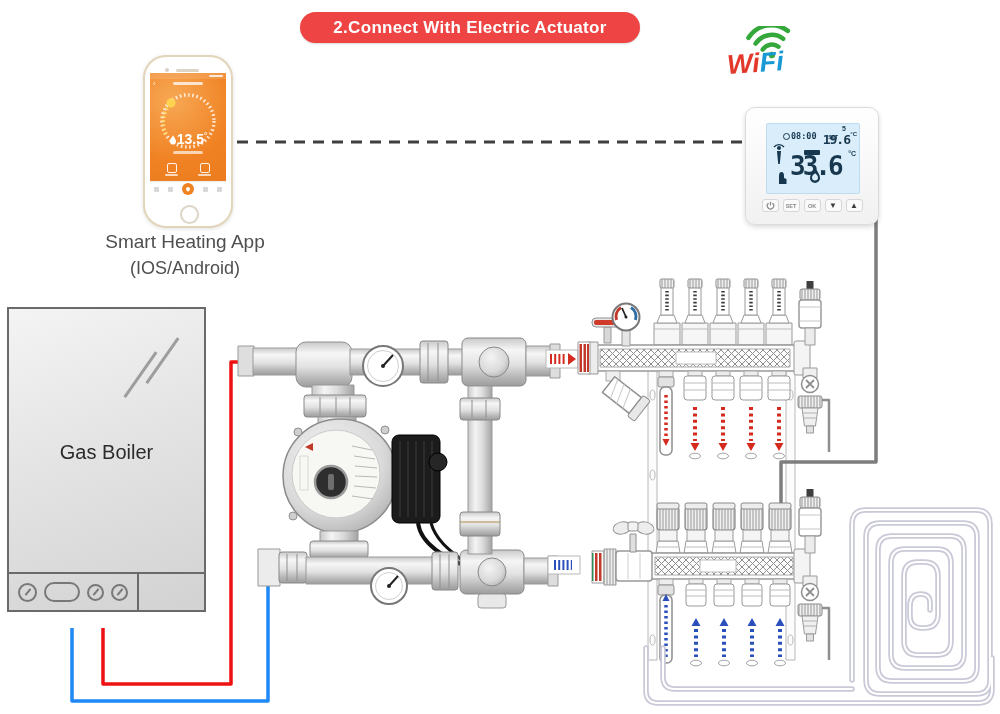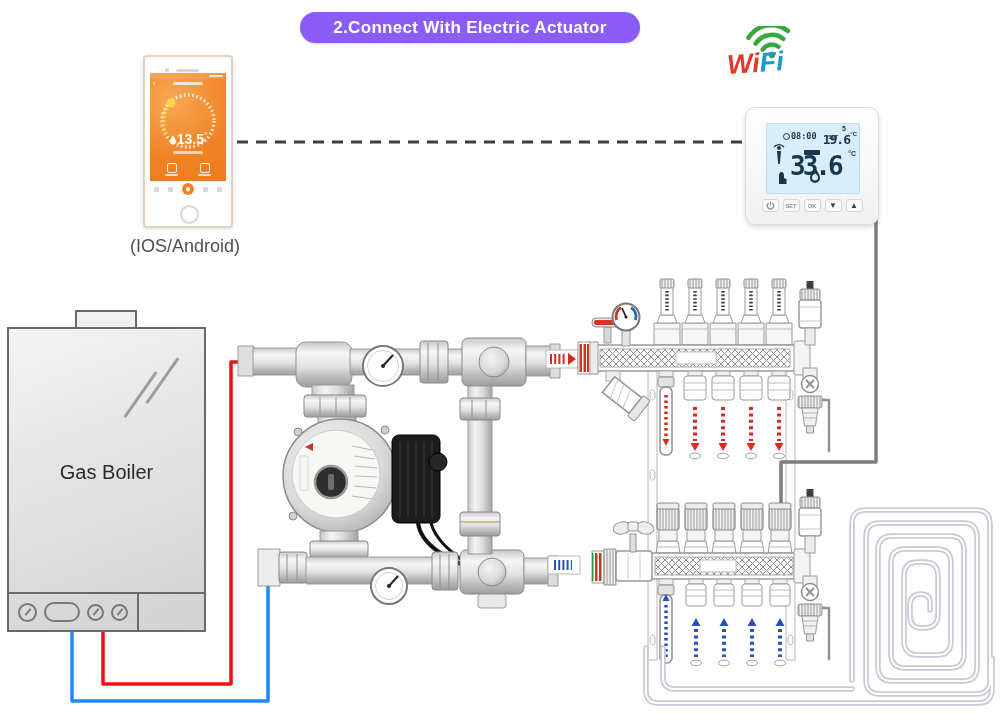--- a/index.html
+++ b/index.html
@@ -2,26 +2,26 @@
 <html><head>
 <meta charset="utf-8">
 <style>
   html,body{margin:0;padding:0;background:#fff;}
   #canvas{position:relative;width:1000px;height:714px;background:#fff;overflow:hidden;
           font-family:"Liberation Sans", sans-serif;}
   #art{position:absolute;left:0;top:0;}
 
   
   .banner{position:absolute;left:300px;top:12px;width:340px;height:31px;border-radius:16px;
-          background:#8b5cf6;color:#fff;font-size:17px;font-weight:bold;text-align:center;
+          background:#ef4444;color:#fff;font-size:17px;font-weight:bold;text-align:center;
           line-height:31px;letter-spacing:.3px;box-shadow:0 1px 2px rgba(0,0,0,.15);}
 
   
   .phone{position:absolute;left:143px;top:55px;width:90px;height:173px;background:#fff;
-         border:2px solid #e3d5ba;border-radius:4px;box-shadow:0 1px 4px rgba(0,0,0,.12);box-sizing:border-box;}
+         border:2px solid #e3d5ba;border-radius:23px;box-shadow:0 1px 4px rgba(0,0,0,.12);box-sizing:border-box;}
   .phone .cam{position:absolute;left:20px;top:11px;width:4px;height:4px;border-radius:50%;background:#d9d2c3;}
   .phone .speaker{position:absolute;left:31px;top:12px;width:23px;height:3px;border-radius:2px;background:#ddd6c7;}
   .phone .home{position:absolute;left:35px;top:148px;width:15px;height:15px;border:2px solid #ddd6c7;border-radius:50%;}
   .screen{position:absolute;left:5px;top:16px;width:76px;height:123px;overflow:hidden;
           background:radial-gradient(circle at 30% 22%, #f7a855 0%, #f08223 55%, #ea7a1c 100%);}
   .scr-status{position:absolute;left:0;top:0;right:0;height:6px;background:rgba(255,255,255,.12);}
   .scr-dots{position:absolute;right:3px;top:2px;width:14px;height:2px;background:rgba(255,255,255,.8);border-radius:1px;}
   .scr-title{position:absolute;left:23px;top:9px;width:30px;height:3px;background:rgba(255,255,255,.75);border-radius:2px;}
   .scr-back{position:absolute;left:3px;top:7px;color:rgba(255,255,255,.9);font-size:7px;}
   .dial{position:absolute;left:6px;top:17px;}
@@ -62,21 +62,21 @@
   .lcd .roomu{position:absolute;right:3px;top:26px;font-size:7px;font-weight:bold;}
   .lcd svg{position:absolute;}
   .btnrow{position:absolute;left:8px;right:8px;top:91px;height:14px;display:flex;gap:4px;justify-content:center;}
   .tbtn{width:17px;height:13px;background:#fafafa;border:1px solid #d6d6d6;border-radius:3px;box-sizing:border-box;
         display:flex;align-items:center;justify-content:center;font-size:5.5px;color:#8a8a8a;font-weight:bold;}
   .tbtn.arr{font-size:8px;color:#3c3c3c;}
 
   
   .boiler-tab{position:absolute;left:75px;top:310px;width:62px;height:22px;background:#f0f0f0;
               border:2px solid #6a6a6a;box-sizing:border-box;}
-  .boiler{position:absolute;left:7px;top:327px;width:199px;height:305px;border:2px solid #6a6a6a;
+  .boiler{position:absolute;left:7px;top:307px;width:199px;height:305px;border:2px solid #6a6a6a;
           background:linear-gradient(160deg,#f4f4f4 0%,#e4e4e4 45%,#d2d2d2 100%);box-sizing:border-box;}
   .boiler .sl{position:absolute;width:2.5px;height:55px;background:#9d9d9d;transform:rotate(35deg);}
   .boiler .lbl{position:absolute;left:0;width:100%;top:132px;text-align:center;font-size:20px;color:#2b2b2b;}
   .bpanel{position:absolute;left:0;right:0;bottom:0;height:38px;border-top:2px solid #6a6a6a;
           display:flex;align-items:center;padding-left:9px;box-sizing:border-box;gap:7px;}
   .bpanel .div{position:absolute;left:128px;top:0;bottom:0;width:2px;background:#6a6a6a;}
   .knob{border:2px solid #787878;border-radius:50%;box-sizing:border-box;position:relative;}
   .knob i{position:absolute;left:50%;top:50%;width:2px;height:8px;background:#787878;
           transform:translate(-50%,-50%) rotate(40deg);}
   .k19{width:19px;height:19px;} .k17{width:17px;height:17px;}
@@ -437,20 +437,21 @@
             <i></i>
           </span>
       <span class="nav-it"></span>
       <span class="nav-it"></span>
     </div>
   </div>
   <span class="home"></span>
 </div>
 
 <div class="caption">
+  <div class="l1">Smart Heating App</div>
   <div class="l2">(IOS/Android)</div>
 </div>
 
 <div class="wifi">
   <svg width="100" height="34">
     <g transform="translate(50,30) rotate(-10)" fill="none" stroke="#35A83C" stroke-width="4.5" stroke-linecap="round">
       <path d="M-8,-8 A11,11 0 0 1 8,-8"></path>
       <path d="M-14,-15 A19,19 0 0 1 14,-15"></path>
       <path d="M-20,-22 A27,27 0 0 1 20,-22"></path>
       <circle cx="0" cy="-1" r="3.2" fill="#35A83C" stroke="none"></circle>

